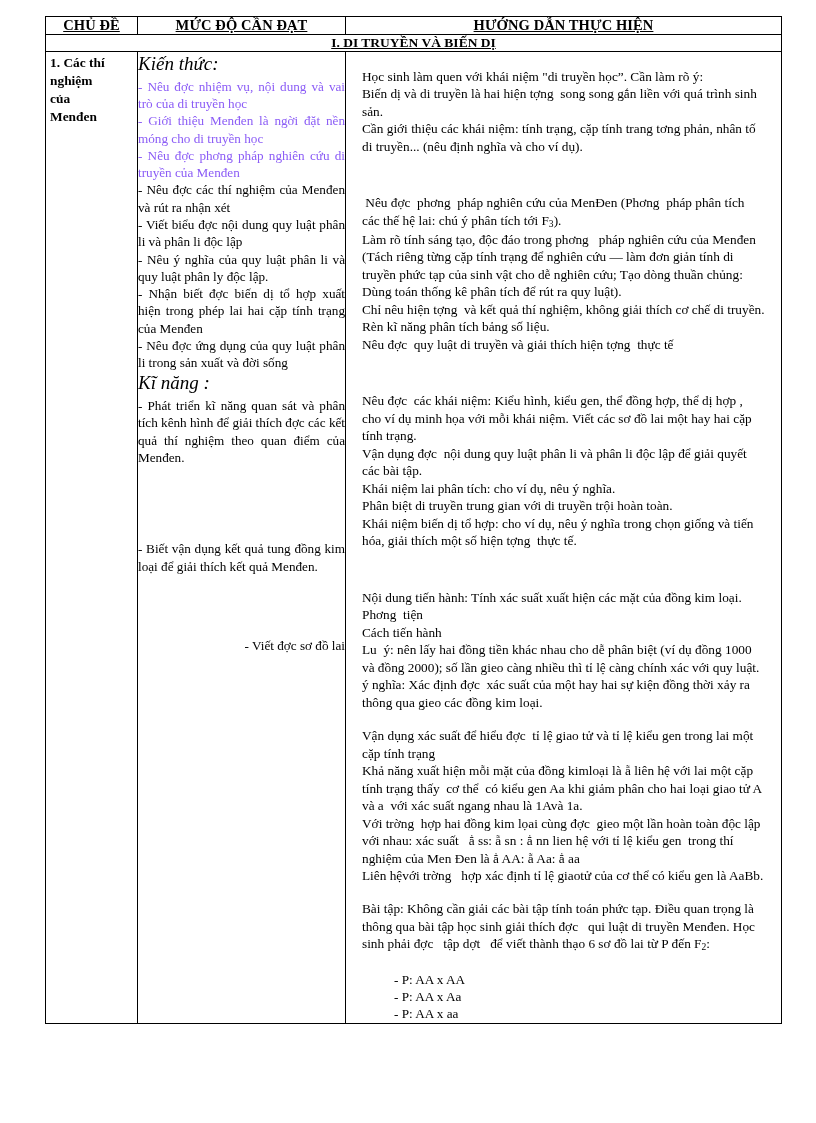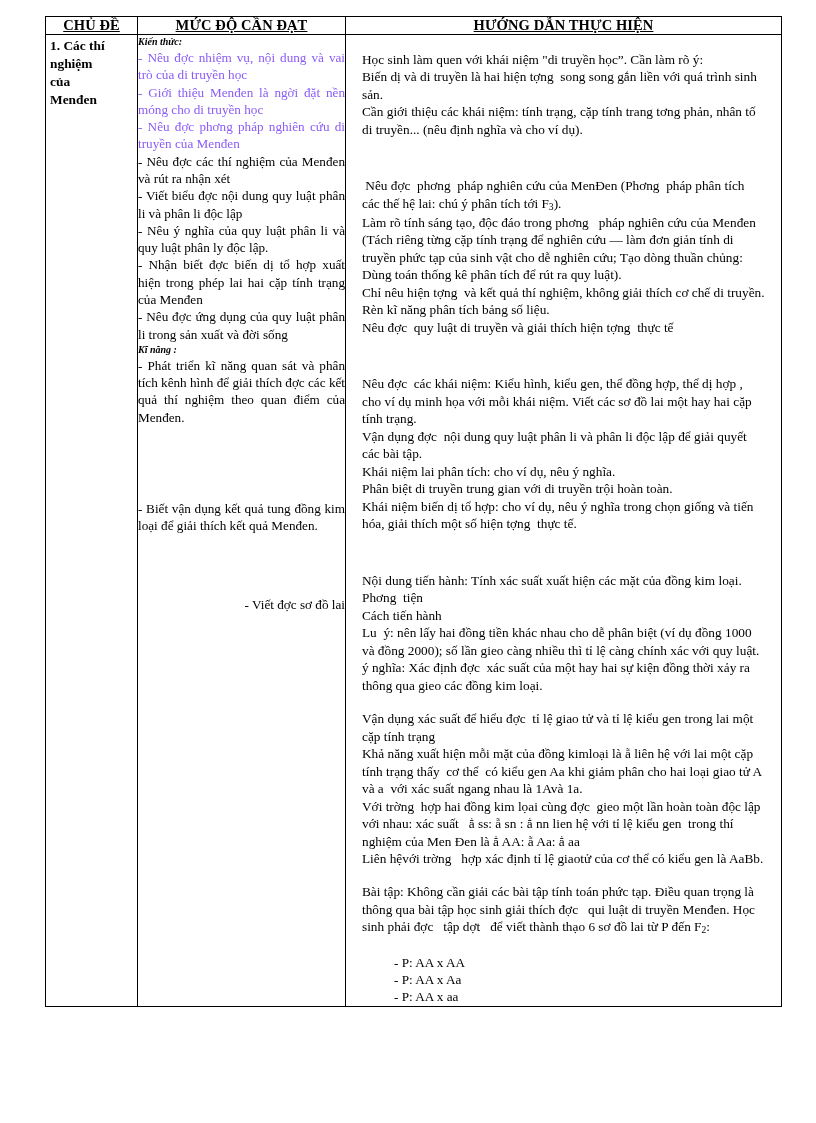--- a/index.html
+++ b/index.html
@@ -75,23 +75,23 @@
   .c1txt {
     font-weight: bold;
     font-size: 13.4px;
     line-height: 1.35;
     padding-left: 4px;
     padding-top: 2px;
   }
   .c1txt .ln { display: block; white-space: pre; }
 
   .subhead {
-    font-weight: bold;
+    font-weight: normal;
     font-style: italic;
-    font-size: 10px;
+    font-size: 19px;
     display: block;
     margin: 0 0 1px 0;
   }
   .para {
     display: block;
     text-align: justify;
     text-justify: inter-word;
     margin: 0;
     font-size: 13.2px;
     line-height: 1.31;
@@ -126,20 +126,23 @@
         <col class="col3">
     </colgroup>
     <thead>
       <tr>
         <th class="hdr col1"><span class="u">CHỦ ĐỀ</span></th>
         <th class="hdr col2"><span class="u">MỨC ĐỘ CẦN ĐẠT</span></th>
         <th class="hdr col3"><span class="u">HƯỚNG DẪN THỰC HIỆN</span></th>
       </tr>
     </thead>
     <tbody>
+      <tr>
+        <td class="section-row" colspan="3"><span class="u">I. DI TRUYỀN VÀ BIẾN DỊ</span></td>
+      </tr>
       <tr>
 
         <td class="cell col1">
           <div class="c1txt">
             <span class="ln">1. Các thí</span>
             <span class="ln">nghiệm</span>
             <span class="ln">của</span>
             <span class="ln">Menđen</span>
           </div>
         </td>

